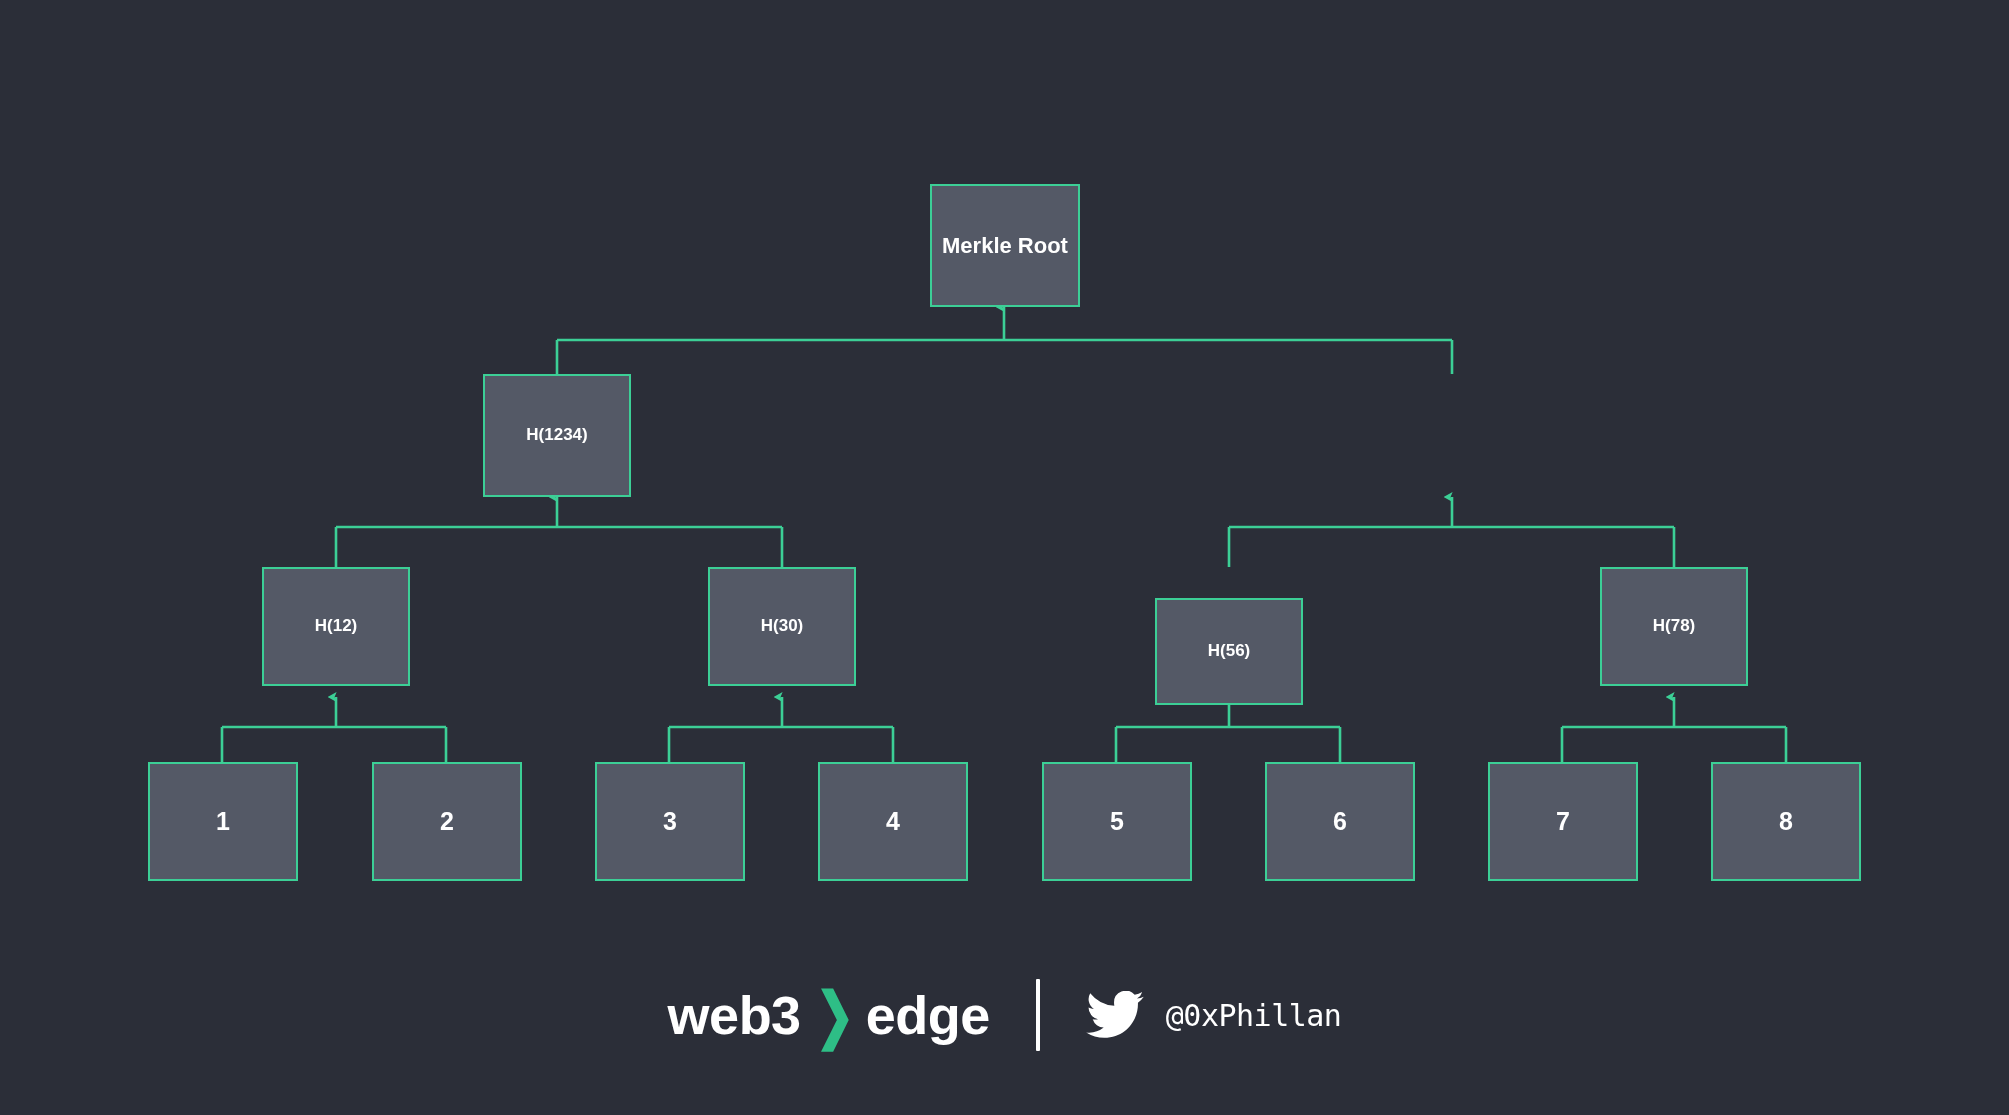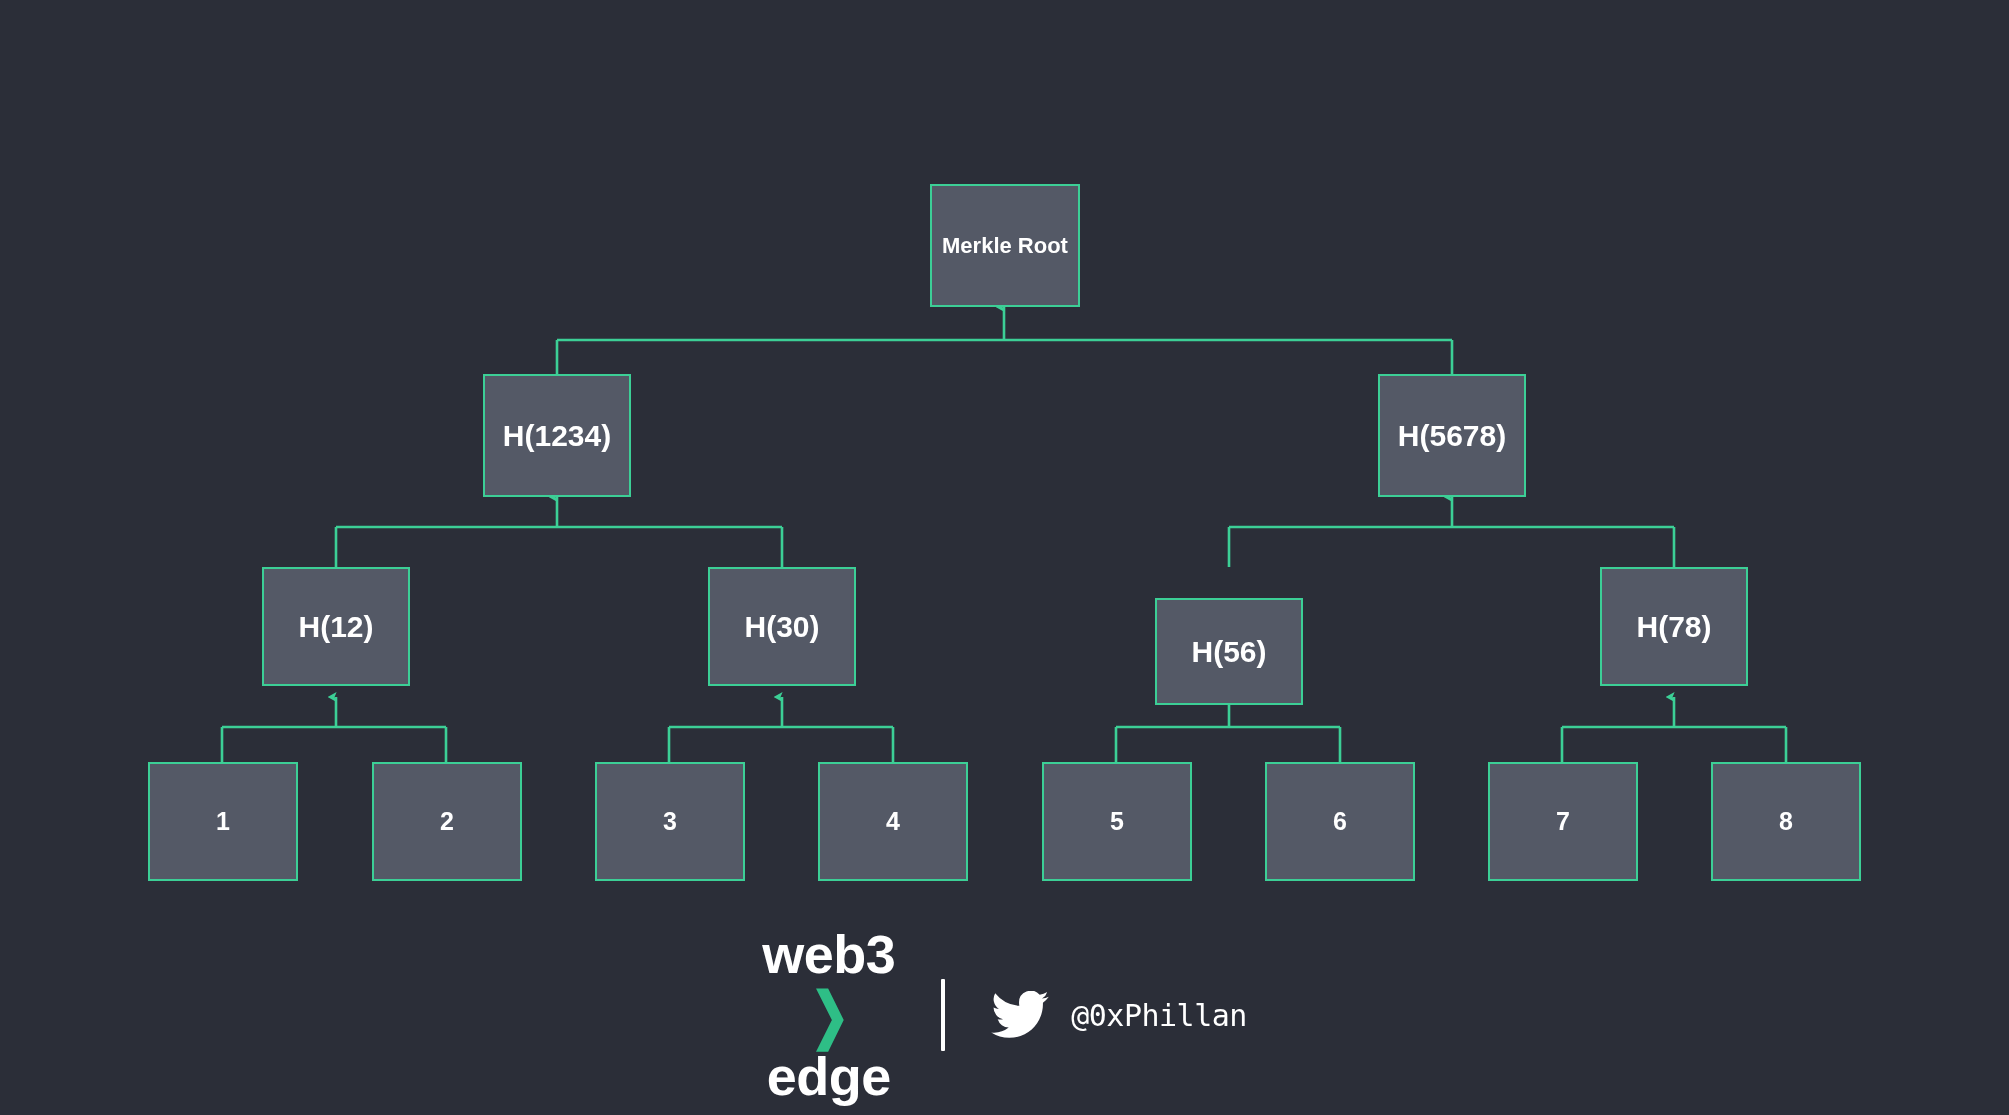--- a/index.html
+++ b/index.html
@@ -50,21 +50,21 @@
     background: #545966;
     color: #ffffff;
     display: flex;
     align-items: center;
     justify-content: center;
     text-align: center;
     font-weight: bold;
     line-height: 1.18;
   }
   .node.root      { font-size: 22px; }
-  .node.inner     { font-size: 30px; }
+  .node.inner     { font-size: 17px; }
   .node.leaf      { font-size: 25px; }
 
   
   .footer {
     position: absolute;
     left: 0;
     top: 975px;
     width: 2009px;
     height: 80px;
     display: flex;
@@ -72,21 +72,20 @@
     justify-content: center;
     gap: 0px;
   }
   .brand {
     display: flex;
     align-items: center;
     color: #ffffff;
     font-size: 54px;
     font-weight: bold;
     letter-spacing: -0.5px;
-    flex-direction: column;
   }
   .brand .chev {
     color: #2ebe86;
     font-size: 52px;
     font-weight: bold;
     margin: 0 10px 0 12px;
     transform: scaleY(1.18) scaleX(0.9);
     display: inline-block;
   }
   .divider {
@@ -162,23 +161,20 @@
     </g>
   </svg>
 
   <div class="node root" style="left:930px; top:184px; width:150px; height:123px;">
     <span>Merkle Root</span>
   </div>
 
   <div class="node inner" style="left:483px; top:374px; width:148px; height:123px;">
     <span>H(1234)</span>
   </div>
-  <div class="node inner" style="left:1378px; top:374px; width:148px; height:123px;">
-    <span>H(5678)</span>
-  </div>
 
   <div class="node inner" style="left:262px; top:567px; width:148px; height:119px;">
     <span>H(12)</span>
   </div>
   <div class="node inner" style="left:708px; top:567px; width:148px; height:119px;">
     <span>H(30)</span>
   </div>
   <div class="node inner" style="left:1155px; top:598px; width:148px; height:107px;">
     <span>H(56)</span>
   </div>

